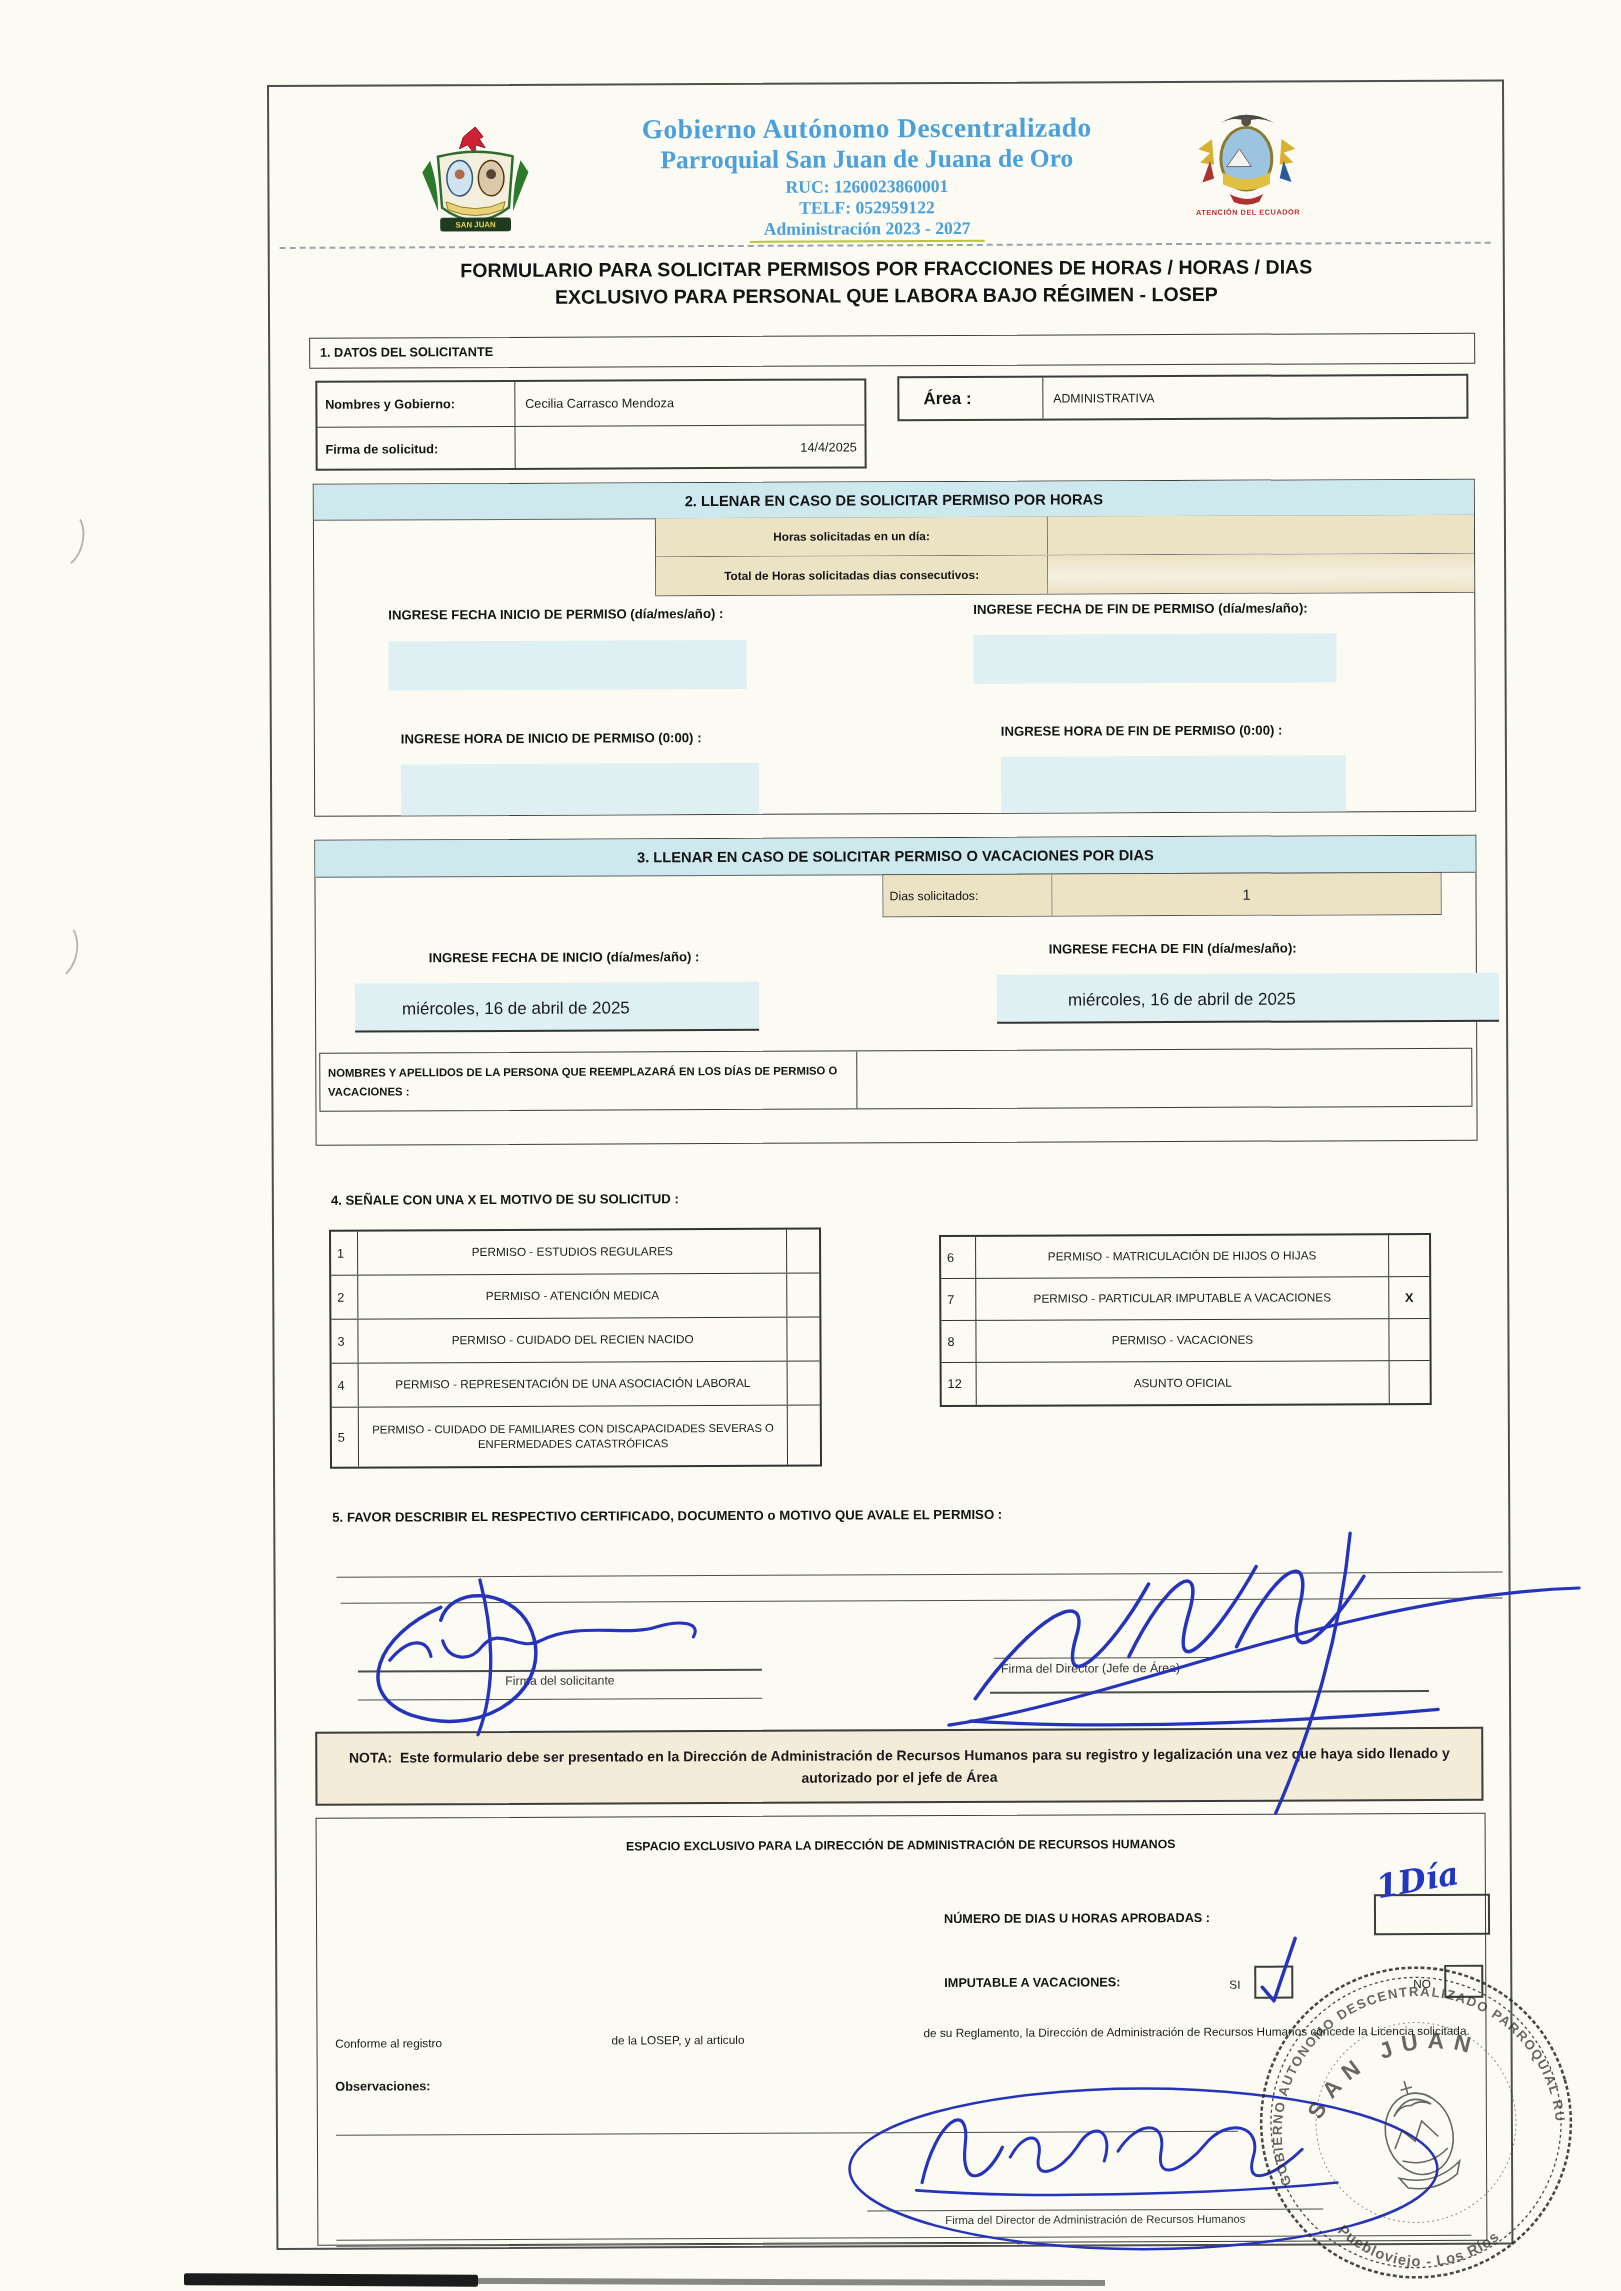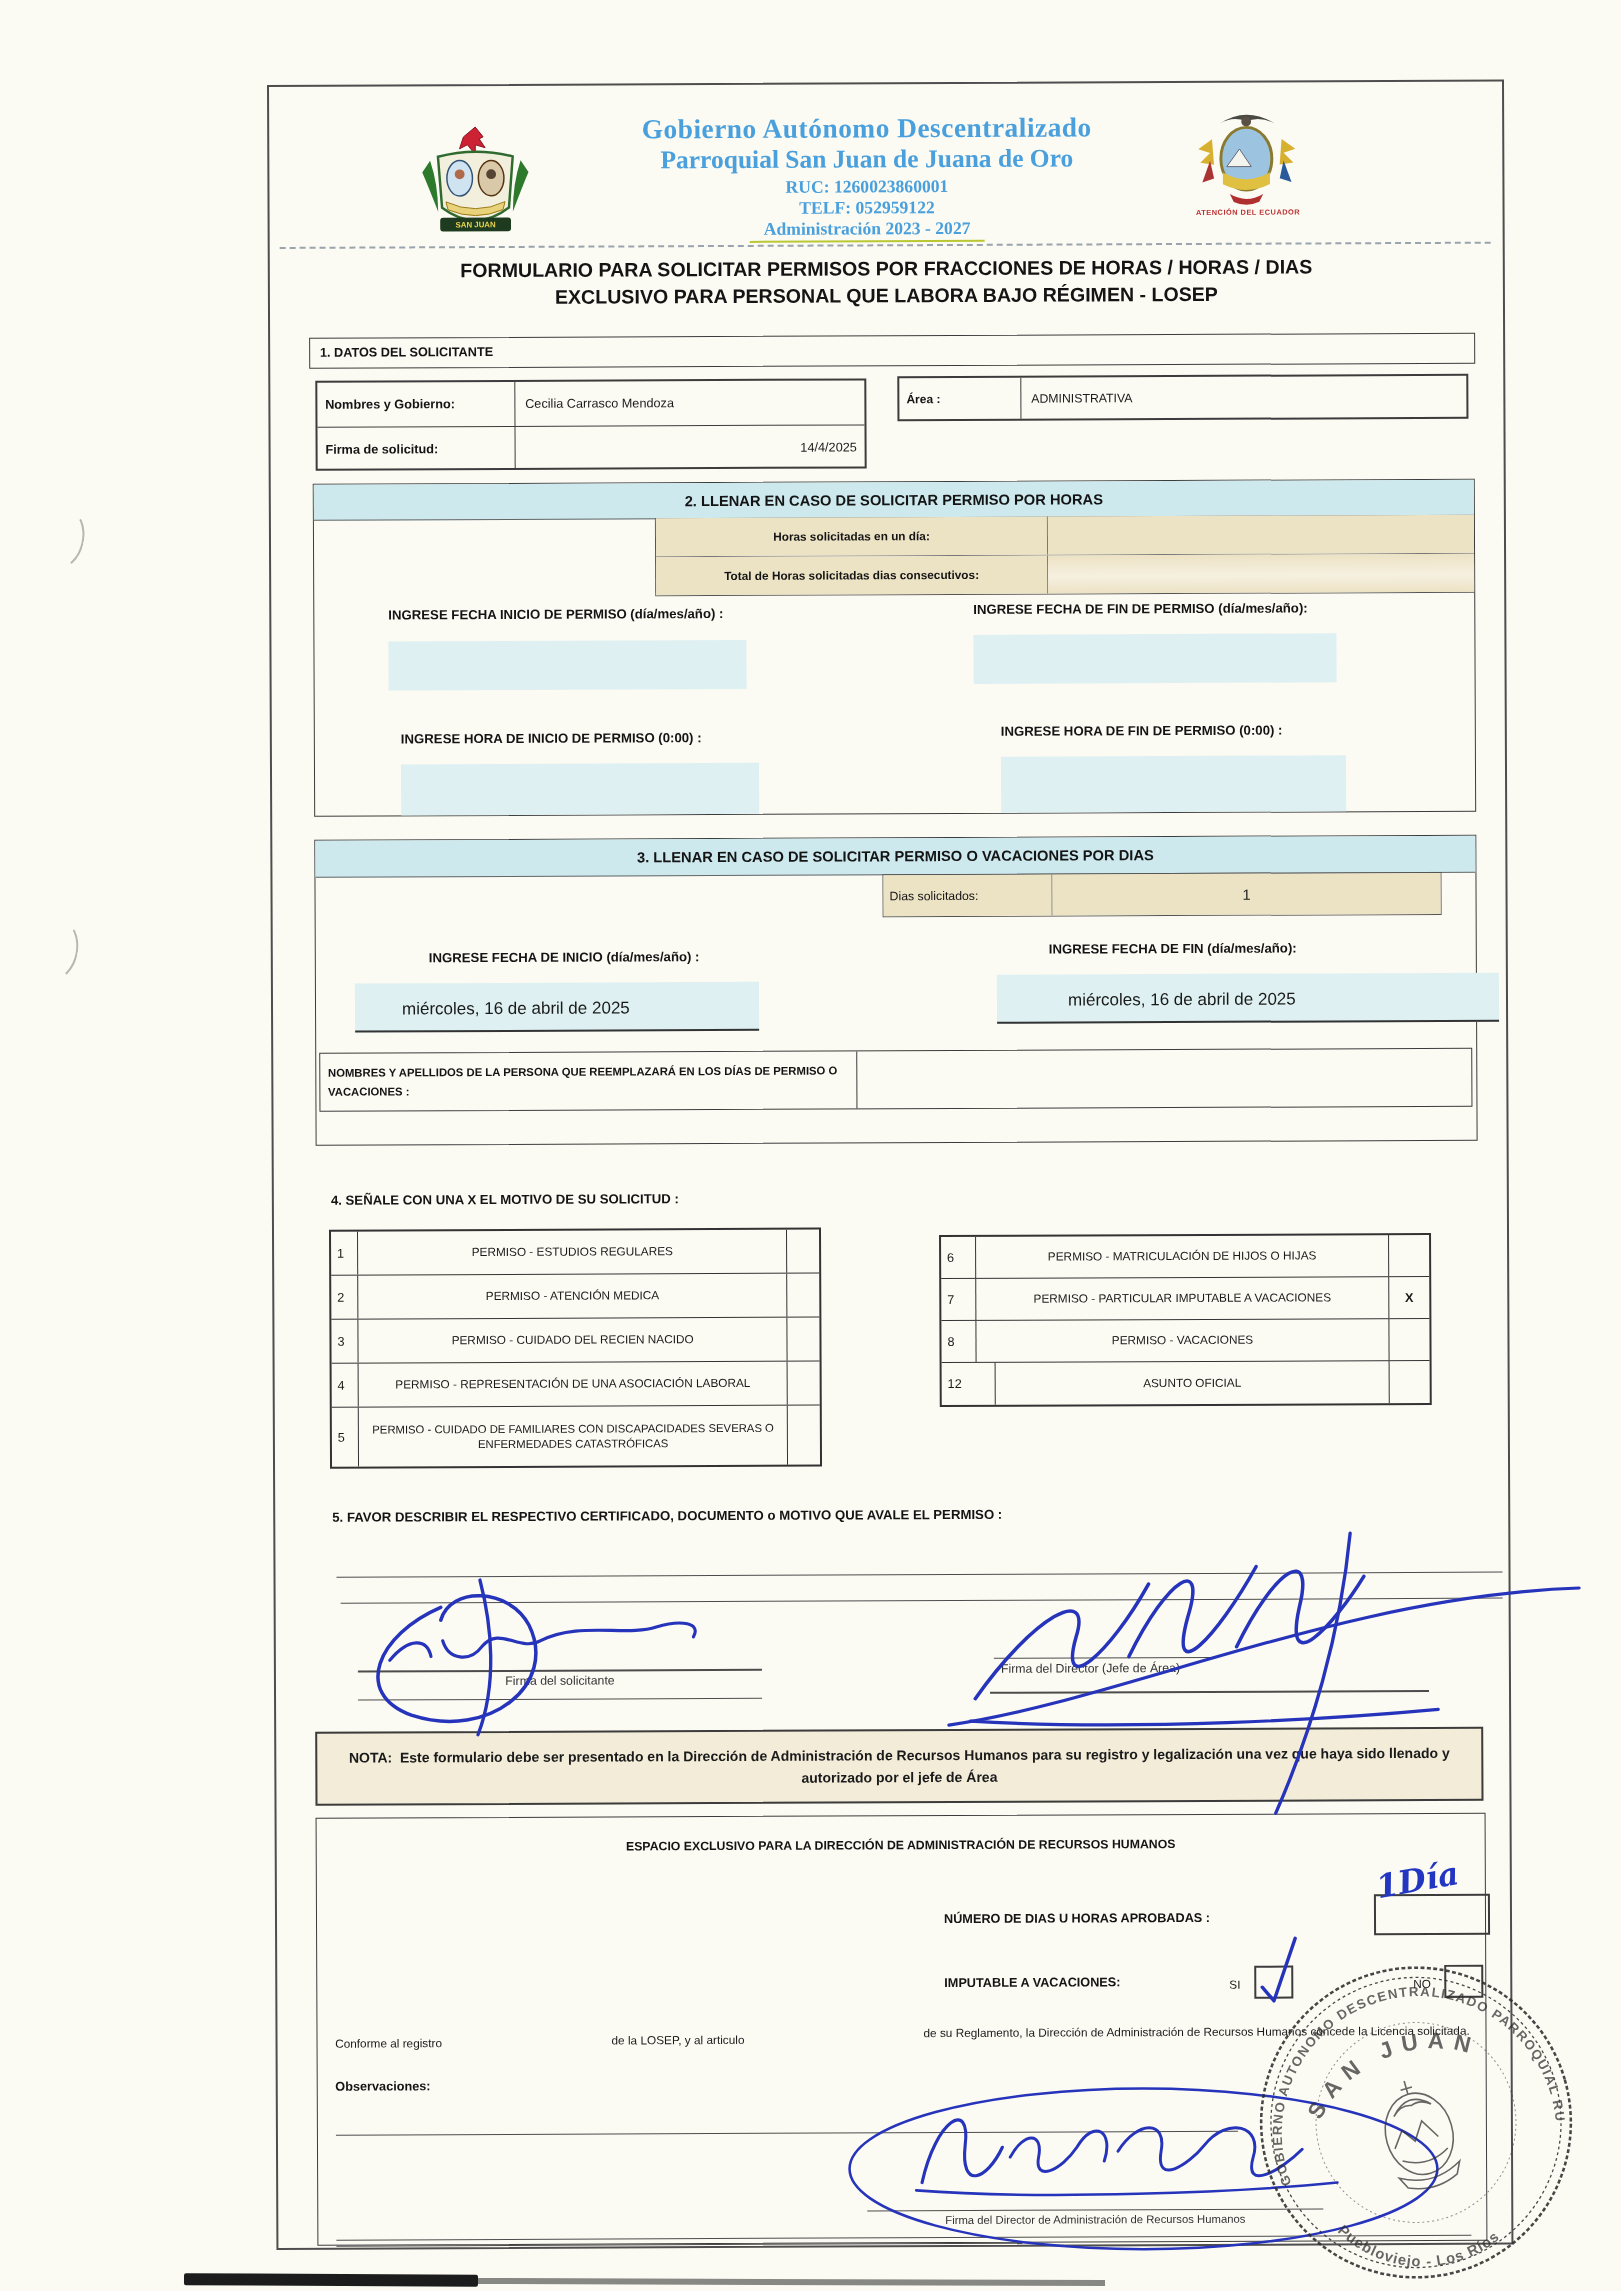--- a/index.html
+++ b/index.html
@@ -90,21 +90,21 @@
       <div class="lbl" style="width:198px;border-right:1.6px solid #3c3c3c;font-size:12.7px;display:flex;align-items:center;padding-left:7.8px;box-sizing:border-box;">Nombres y Gobierno:</div>
       <div style="flex:1;font-size:12.7px;display:flex;align-items:center;padding-left:9.8px;">Cecilia Carrasco Mendoza</div>
     </div>
     <div style="display:flex;height:43px;box-sizing:border-box;">
       <div class="lbl" style="width:198px;border-right:1.6px solid #3c3c3c;font-size:12.7px;display:flex;align-items:center;padding-left:7.8px;box-sizing:border-box;">Firma de solicitud:</div>
       <div style="flex:1;font-size:12.7px;display:flex;align-items:center;justify-content:flex-end;padding-right:7.8px;">14/4/2025</div>
     </div>
   </div>
 
   <div class="box" style="left:627px;top:292px;width:571px;height:45px;border-width:2px;display:flex;">
-    <div class="lbl" style="width:122px;font-size:12px;display:flex;align-items:center;padding-left:7px;border-right:1.4px solid #3c3c3c;box-sizing:border-box;">Área :</div>
+    <div class="lbl" style="width:144px;font-size:17px;display:flex;align-items:center;padding-left:24px;border-right:1.4px solid #3c3c3c;box-sizing:border-box;">Área :</div>
     <div style="flex:1;font-size:12.3px;display:flex;align-items:center;padding-left:9.8px;">ADMINISTRATIVA</div>
   </div>
 
   <div class="box" style="left:42px;top:397px;width:1162px;height:333px;">
     <div class="cyanbar" style="height:35px;border-bottom:1.4px solid #666;display:flex;align-items:center;justify-content:center;">
       <span class="lbl" style="font-size:14.7px;">2. LLENAR EN CASO DE SOLICITAR PERMISO POR HORAS</span>
     </div>
 
     <div class="abs" style="left:341px;top:35px;width:819px;border-left:1.6px solid #555;box-sizing:border-box;">
       <div style="display:flex;height:38px;border-bottom:1.4px solid #777;">
@@ -196,21 +196,21 @@
       <div class="mot-num" style="width:35px;">7</div>
       <div class="mot-lbl">PERMISO - PARTICULAR IMPUTABLE A VACACIONES</div>
       <div class="mot-chk" style="width:41px;">X</div>
     </div>
     <div class="mot-row" style="height:42px;">
       <div class="mot-num" style="width:35px;">8</div>
       <div class="mot-lbl">PERMISO - VACACIONES</div>
       <div class="mot-chk" style="width:41px;"></div>
     </div>
     <div class="mot-row" style="height:42px;">
-      <div class="mot-num" style="width:54px;">12</div>
+      <div class="mot-num" style="width:35px;">12</div>
       <div class="mot-lbl">ASUNTO OFICIAL</div>
       <div class="mot-chk" style="width:41px;"></div>
     </div>
   </div>
 
   <div class="lbl abs" style="left:57px;top:1423px;font-size:13.2px;">5. FAVOR DESCRIBIR EL RESPECTIVO CERTIFICADO, DOCUMENTO o MOTIVO QUE AVALE EL PERMISO :</div>
   <div class="hline" style="left:61px;top:1490px;width:1166px;"></div>
   <div class="hline" style="left:65px;top:1516px;width:1162px;"></div>
 
   <div class="hline" style="left:82px;top:1584px;width:404px;border-top-width:2px;"></div>

